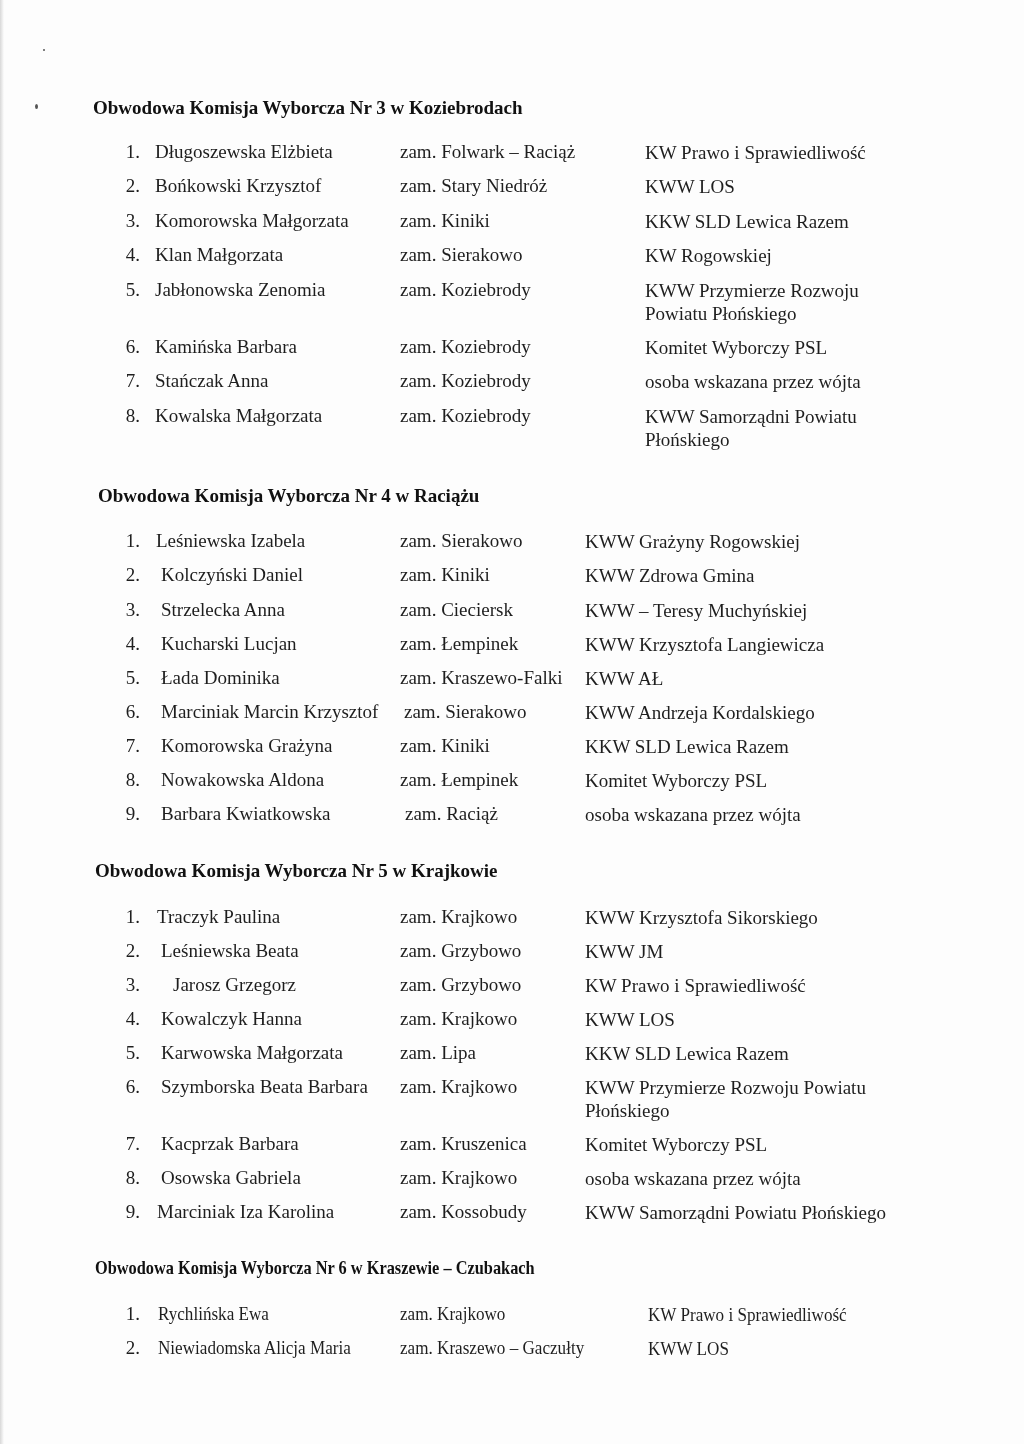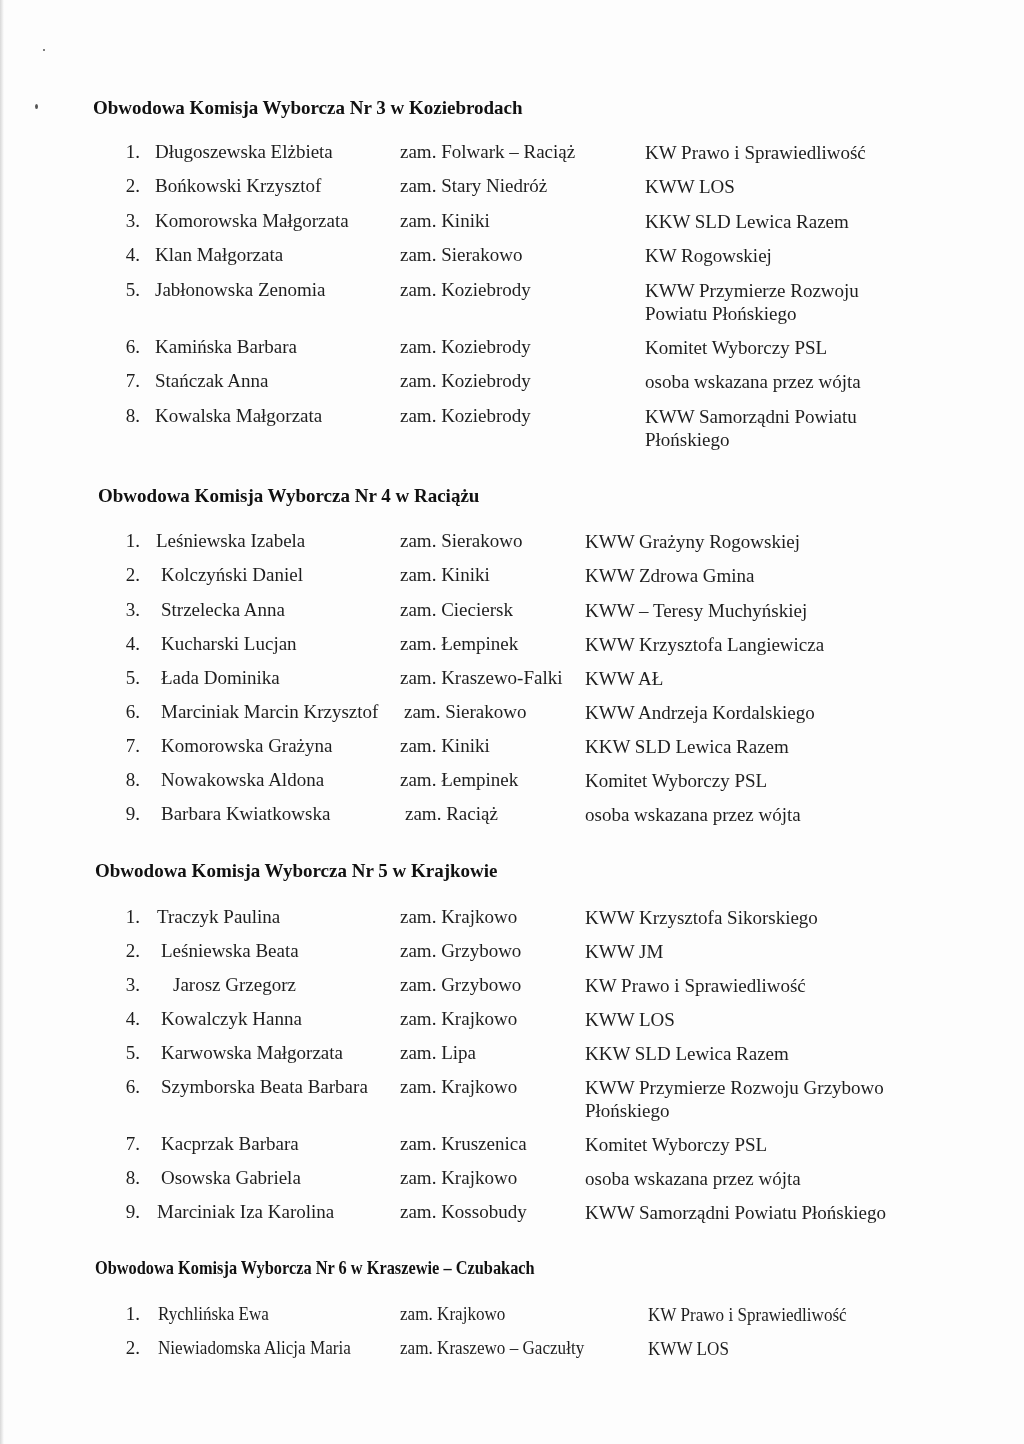--- a/index.html
+++ b/index.html
@@ -217,21 +217,21 @@
         <span class="addr" style="left: 400px;">zam. Lipa</span>
         <div class="party" style="left: 585px; top: 0px;">
           <div style="white-space: nowrap;">KKW SLD Lewica Razem</div>
         </div>
       </div>
       <div class="row" style="top: 1076px; left: 0px;">
         <span class="num" style="left: 120px;">6.</span>
         <span class="name" style="left: 161px;">Szymborska Beata Barbara</span>
         <span class="addr" style="left: 400px;">zam. Krajkowo</span>
         <div class="party" style="left: 585px; top: 0px;">
-          <div style="white-space: nowrap;">KWW Przymierze Rozwoju Grzybowo</div>
+          <div style="white-space: nowrap;">KWW Przymierze Rozwoju Powiatu</div>
           <div style="white-space: nowrap;">Płońskiego</div>
         </div>
       </div>
       <div class="row" style="top: 1133px; left: 0px;">
         <span class="num" style="left: 120px;">7.</span>
         <span class="name" style="left: 161px;">Kacprzak Barbara</span>
         <span class="addr" style="left: 400px;">zam. Kruszenica</span>
         <div class="party" style="left: 585px; top: 0px;">
           <div style="white-space: nowrap;">Komitet Wyborczy PSL</div>
         </div>

